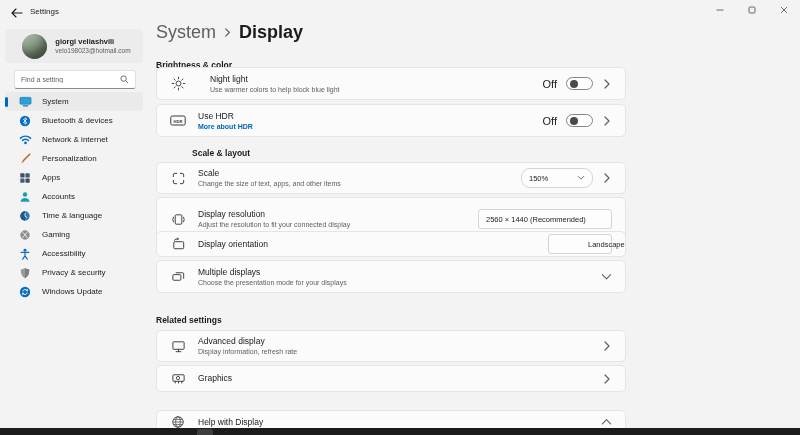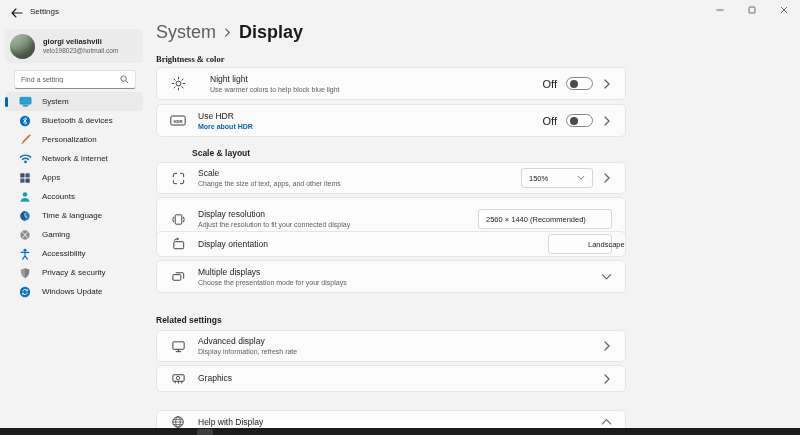--- a/index.html
+++ b/index.html
@@ -8,21 +8,21 @@
 
   
   .titlebar { position:absolute; top:0; left:0; width:800px; height:28px; }
   .back-btn { position:absolute; left:8px; top:5px; width:18px; height:16px; display:flex; align-items:center; justify-content:center; cursor:pointer; }
   .app-title { position:absolute; left:30px; top:7px; font-size:8px; color:#1b1b1b; }
   .win-controls { position:absolute; right:0; top:0; display:flex; }
   .win-btn { width:32px; height:20px; display:flex; align-items:center; justify-content:center; }
 
   
   .sidebar { position:absolute; left:0; top:28px; width:148px; height:400px; }
-  .user-card { position:absolute; left:5px; top:1px; width:138px; height:34px; background:#ececec; border-radius:4px; display:flex; align-items:center; padding-left:5px; cursor:pointer; }
+  .user-card { position:absolute; left:5px; top:1px; width:138px; height:34px; background:#ececec; border-radius:4px; display:flex; align-items:center; padding-left:5px; cursor:pointer;justify-content:center; }
   .avatar { width:25px; height:25px; border-radius:50%; background:linear-gradient(150deg,#aebfae 0%,#8da08b 35%,#66755f 70%,#4c584a 100%); box-shadow:inset -4px -6px 6px rgba(40,50,40,.45); flex:0 0 auto; }
   .user-text { margin-left:8px; display:flex; flex-direction:column; }
   .user-name { font-size:7.5px; font-weight:bold; color:#1b1b1b; line-height:10px; }
   .user-email { font-size:6.5px; color:#5e5e5e; line-height:8px; }
 
   .search-box { position:absolute; left:14px; top:42px; width:122px; height:19px; background:#ffffff; border:1px solid #e0e0e0; border-bottom:1px solid #8a8a8a; border-radius:3px; display:flex; align-items:center; padding:0 6px; }
   .search-box input { border:none; outline:none; flex:1; font-size:7px; color:#1b1b1b; font-family:"Liberation Sans",sans-serif; background:transparent; }
   .search-box input::placeholder { color:#616161; }
 
   .nav { position:absolute; left:5px; top:64px; width:138px; }
@@ -33,21 +33,21 @@
   .nav-label { margin-left:10px; font-size:8px; color:#1b1b1b; white-space:nowrap; }
 
   
   .main { position:absolute; left:156px; top:0; width:644px; height:428px; }
   .breadcrumb { position:absolute; left:0; top:22px; display:flex; align-items:center; }
   .crumb-parent { font-size:18px; color:#5e5e5e; cursor:pointer; }
   .crumb-sep { margin:0 7px; display:flex; align-items:center; }
   .crumb-current { font-size:18px; font-weight:bold; color:#1b1b1b; }
 
   .section-label { position:absolute; left:0; font-size:8.5px; font-weight:bold; color:#1b1b1b; }
-  .lbl-brightness { top:54px;font-family:Liberation Serif, serif; }
+  .lbl-brightness { top:60px; }
   .lbl-scale { top:148px;padding-left:36px; }
   .lbl-related { top:315px; }
 
   .card { position:absolute; left:0; width:470px; background:#fbfbfb; border:1px solid #e5e5e5; border-radius:5px; display:flex; align-items:center; padding:0 13px; }
   .c-night  { top:67px;  height:33px;gap:12px; }
   .c-hdr    { top:104px; height:33px; }
   .c-scale  { top:162px; height:32px; }
   .c-res    { top:197px; height:44px; }
   .c-orient { top:231px; height:26px; }
   .c-multi  { top:260px; height:33px; }
@@ -60,21 +60,21 @@
   .row-title { font-size:8.5px; color:#1b1b1b; line-height:11px; }
   .row-sub { font-size:7px; color:#606060; line-height:9px; }
   .row-link { font-size:7px; font-weight:bold; color:#0066b4; line-height:9px; cursor:pointer; }
   .row-right { margin-left:auto; display:flex; align-items:center; gap:9px; }
   .state-label { font-size:11px; color:#1b1b1b; }
 
   .toggle { width:27px; height:13px; border:1px solid #858585; border-radius:8px; background:#fdfdfd; position:relative; cursor:pointer; flex:0 0 auto; }
   .toggle .knob { position:absolute; left:2.5px; top:1.5px; width:8px; height:8px; border-radius:50%; background:#4a4a4a; }
 
   .dropdown { height:20px; background:#fdfdfd; border:1px solid #d6d6d6; border-radius:3px; display:flex; align-items:center; justify-content:space-between; padding:0 7px; cursor:pointer; }
-  .dd-scale { width:72px; }
+  .dd-scale { width:72px;border-radius:9px; }
   .dd-res { width:134px;gap:37px; }
   .dd-orient { width:64px;padding-left:39px; }
   .dd-label { font-size:7.5px; color:#1b1b1b; white-space:nowrap; }
 
   .chev { display:flex; align-items:center; justify-content:center; cursor:pointer; }
 
   
   .taskbar { position:absolute; left:0; top:428px; width:800px; height:7px; background:#1c1c1c; z-index:5; }
   .taskbar-app { position:absolute; left:197px; top:1px; width:16px; height:6px; background:#3d3d3d; border-radius:2px 2px 0 0; }
 </style>
@@ -139,36 +139,36 @@
       <span class="nav-icon">
           <svg width="12" height="12" viewBox="0 0 14 14">
             <circle cx="7" cy="7" r="6" fill="#0a6fc2"></circle>
             <path d="M4.8 4.6 L9.2 9.2 L7 10.8 V3.2 L9.2 4.8 L4.8 9.4" fill="none" stroke="#ffffff" stroke-width="0.9" stroke-linejoin="round"></path>
           </svg>
         </span>
       <span class="nav-label">Bluetooth &amp; devices</span>
     </div>
     <div class="nav-item">
       <span class="nav-icon">
-          <svg width="12" height="12" viewBox="0 0 14 14">
-            <path d="M12.5 1.5 L5 9" stroke="#c0622c" stroke-width="1.8" stroke-linecap="round"></path>
-            <path d="M4.6 9.4 L2.5 11.8 L5.4 10.4 Z" fill="#8a4a22"></path>
-          </svg>
-        </span>
-      <span class="nav-label">Personalization</span>
-    </div>
-    <div class="nav-item">
-      <span class="nav-icon">
           <svg width="13" height="11" viewBox="0 0 14 12">
             <path d="M1.5 4.5 a8 8 0 0 1 11 0" fill="none" stroke="#0a6fc2" stroke-width="1.6" stroke-linecap="round"></path>
             <path d="M3.8 7 a5 5 0 0 1 6.4 0" fill="none" stroke="#0a6fc2" stroke-width="1.6" stroke-linecap="round"></path>
             <circle cx="7" cy="9.8" r="1.5" fill="#0a6fc2"></circle>
           </svg>
         </span>
       <span class="nav-label">Network &amp; internet</span>
+    </div>
+    <div class="nav-item">
+      <span class="nav-icon">
+          <svg width="12" height="12" viewBox="0 0 14 14">
+            <path d="M12.5 1.5 L5 9" stroke="#c0622c" stroke-width="1.8" stroke-linecap="round"></path>
+            <path d="M4.6 9.4 L2.5 11.8 L5.4 10.4 Z" fill="#8a4a22"></path>
+          </svg>
+        </span>
+      <span class="nav-label">Personalization</span>
     </div>
     <div class="nav-item">
       <span class="nav-icon">
           <svg width="12" height="12" viewBox="0 0 14 14">
             <rect x="1.5" y="1.5" width="5" height="5" rx="0.8" fill="#4a4a5e"></rect>
             <rect x="7.5" y="1.5" width="5" height="5" rx="0.8" fill="#39607e"></rect>
             <rect x="1.5" y="7.5" width="5" height="5" rx="0.8" fill="#39607e"></rect>
             <rect x="7.5" y="7.5" width="5" height="5" rx="0.8" fill="#4a4a5e"></rect>
           </svg>
         </span>

